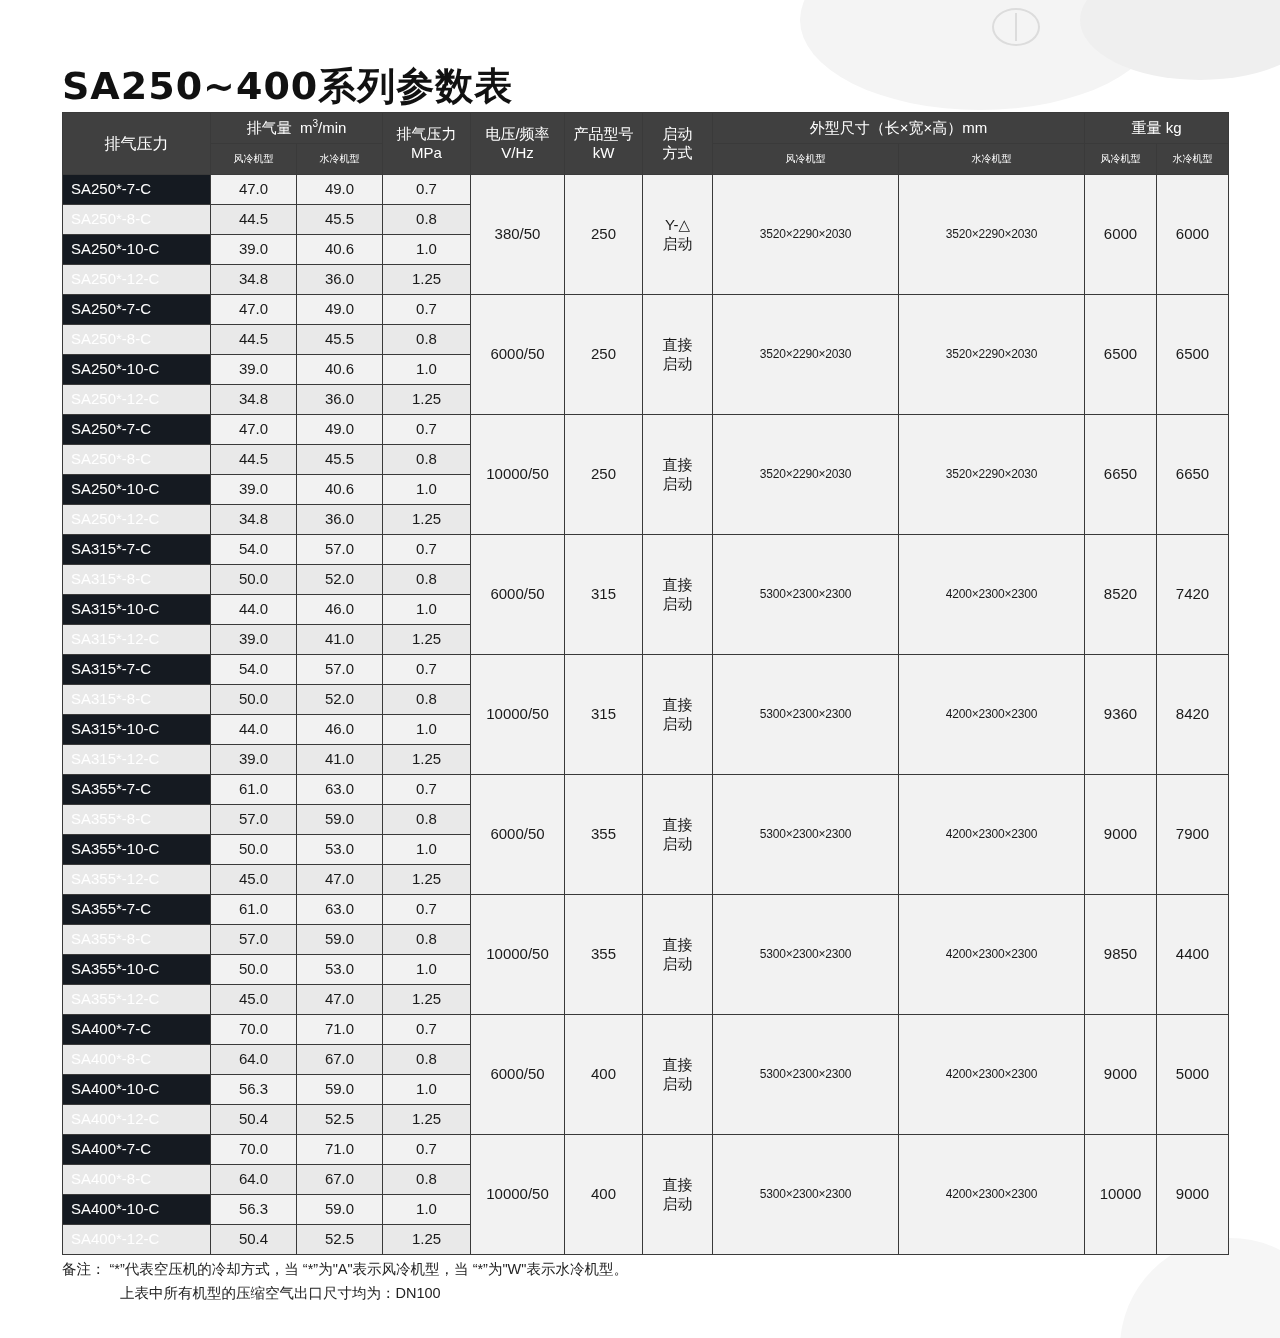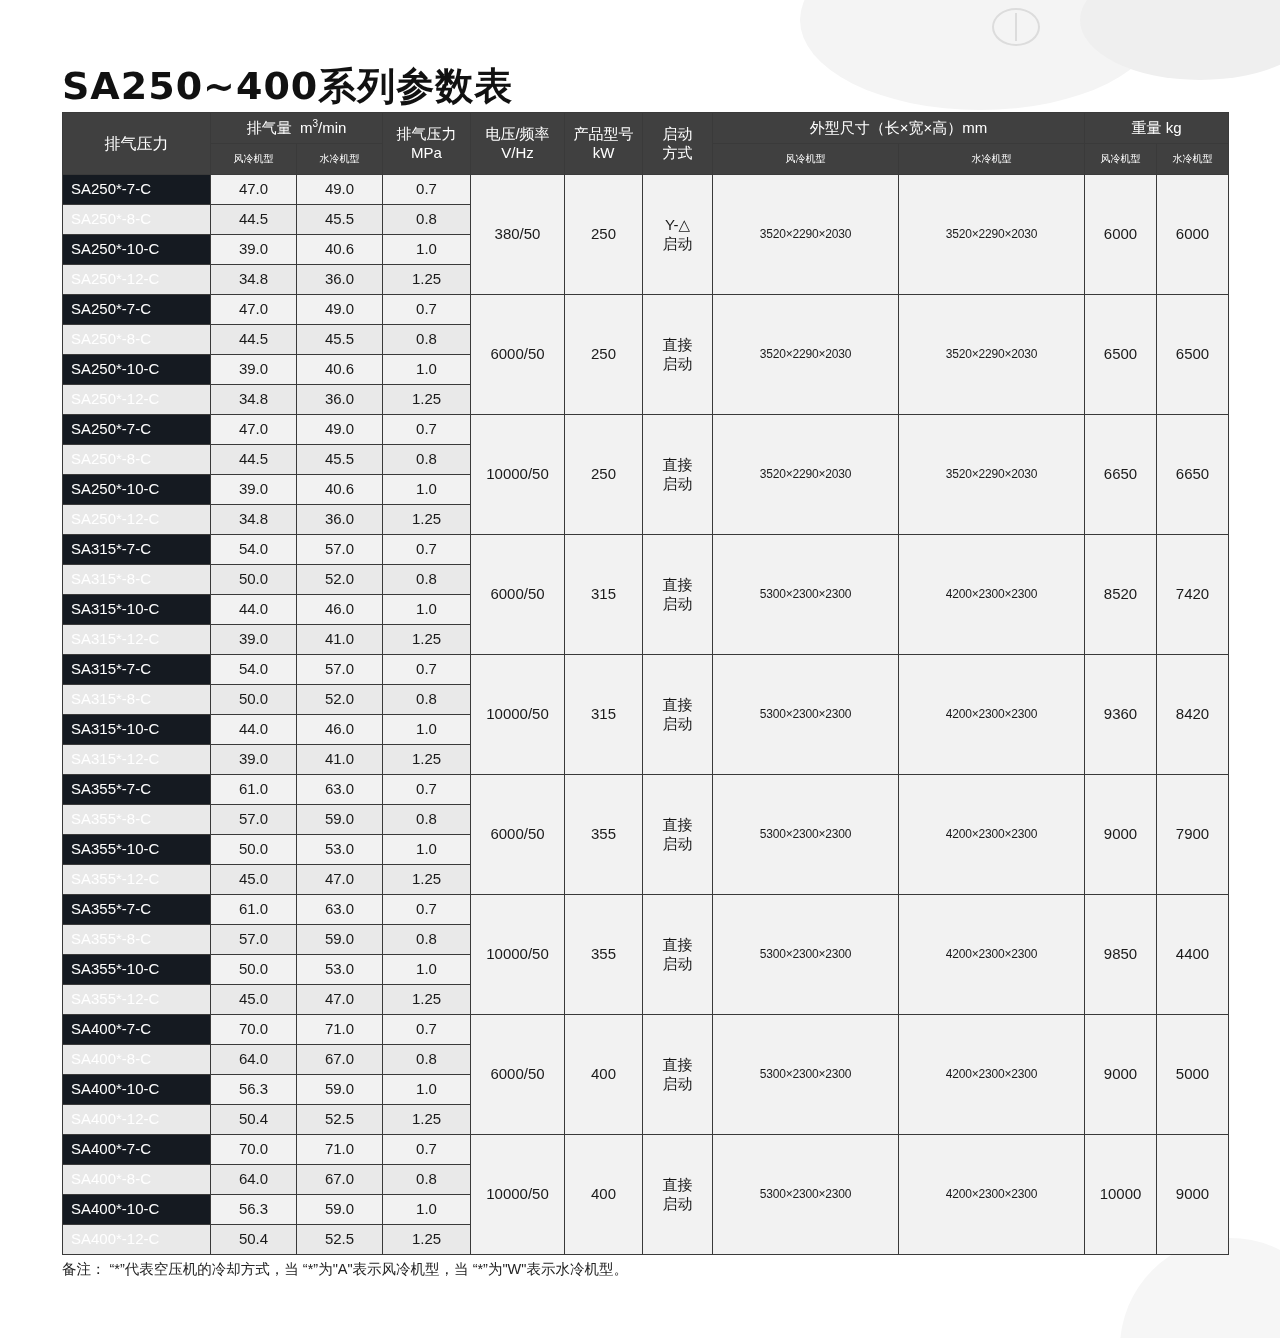--- a/index.html
+++ b/index.html
@@ -501,13 +501,14 @@
         <td class="model">SA400*-12-C</td>
         <td>50.4</td>
         <td>52.5</td>
         <td>1.25</td>
       </tr>
     </tbody>
 </table>
 
 <div class="note">
   <div class="line1">备注： “*”代表空压机的冷却方式，当 “*”为"A"表示风冷机型，当 “*”为"W"表示水冷机型。</div>
+  <div class="line2">上表中所有机型的压缩空气出口尺寸均为：DN100</div>
 </div>
 
 </body></html>

